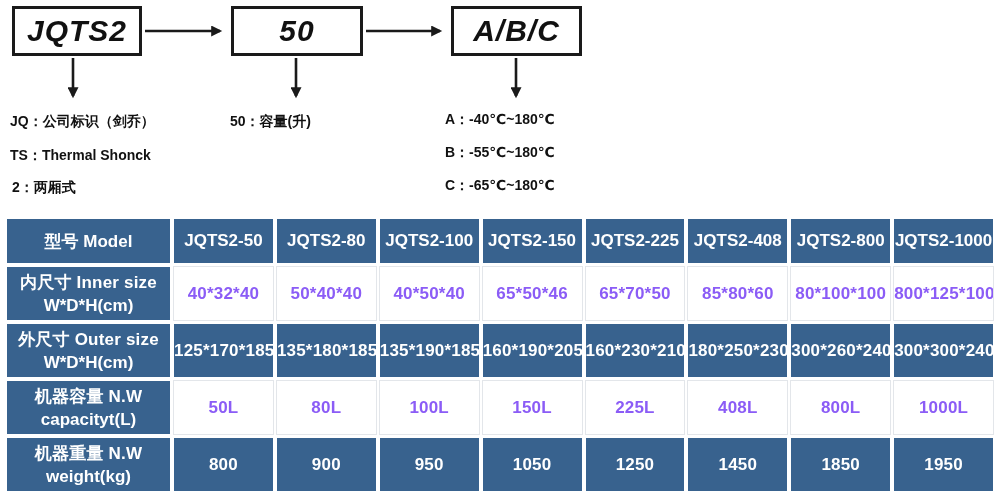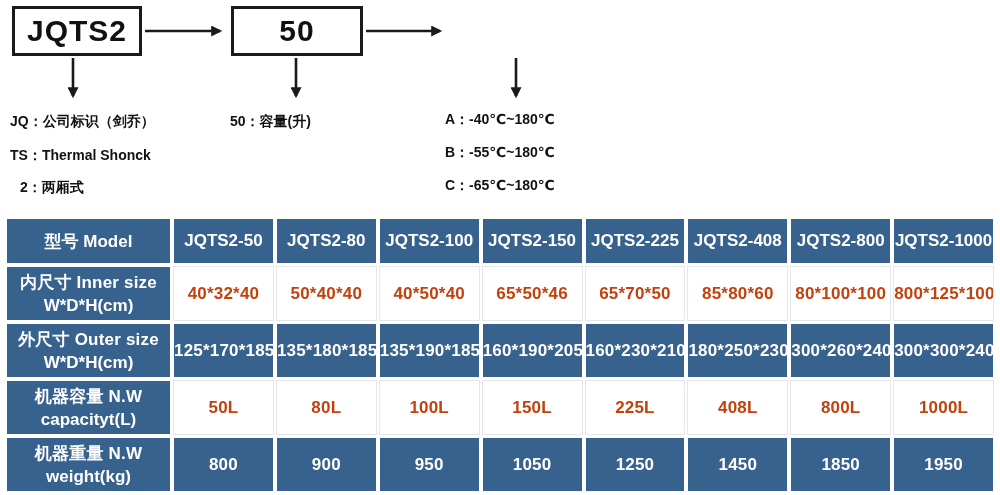--- a/index.html
+++ b/index.html
@@ -14,51 +14,52 @@
   
   .diagram { position: relative; width: 1000px; height: 215px; }
   .arrows-svg { position: absolute; left: 0; top: 0; }
   .dbox {
     position: absolute; top: 6px; height: 50px;
     border: 3px solid #1a1a1a; background: #fff;
     box-sizing: border-box;
     display: flex; align-items: center; justify-content: center;
     font-size: 30px; font-weight: bold; color: #111;
     letter-spacing: 1px;
+    font-style: italic;
   }
   .dbox-1 { left: 12px;  width: 130px; }
   .dbox-2 { left: 231px; width: 132px; text-align: center; }
   .dbox-3 { left: 451px; width: 131px; }
 
   .ann {
     position: absolute; white-space: nowrap;
     font-size: 14px; font-weight: bold; color: #111;
   }
   .ann-l0 { left: 10px;  top: 113px; }
   .ann-l1 { left: 10px;  top: 147px; }
-  .ann-l2 { left: 20px;  top: 179px; }
+  .ann-l2 { left: 12px;  top: 179px; }
   .ann-m  { left: 230px; top: 113px; }
   .ann-r0 { left: 445px; top: 111px; }
   .ann-r1 { left: 445px; top: 144px; }
   .ann-r2 { left: 445px; top: 177px; }
 
   
   .spec {
     border-collapse: separate; border-spacing: 4px;
     margin-left: 3px; margin-top: 0;
     width: 994px; table-layout: fixed;
   }
   .spec th, .spec td {
     text-align: center; vertical-align: middle;
     font-weight: bold; padding: 0; overflow: hidden;
   }
   .spec thead th { height: 44px; font-size: 17px; }
   .spec tbody td { height: 53px; font-size: 17px; letter-spacing: 0.2px; }
   .cell-blue  { background: #38628e; color: #ffffff; }
-  .cell-white { background: #ffffff; color: #c2410c; outline: 1px solid #e3e6ea; }
+  .cell-white { background: #ffffff; color: #8b5cf6; outline: 1px solid #e3e6ea; }
   td.lab { font-size: 16px; line-height: 23px; margin-left: 24px; }
   td.lab .l2 { letter-spacing: 0; }
 </style>
 </head>
 <body>
 
 <div class="page">
 
   <div class="diagram">
     <svg class="arrows-svg" width="1000" height="215" viewBox="0 0 1000 215">
@@ -74,20 +75,23 @@
         <line x1="296" y1="58" x2="296" y2="96" marker-end="url(#ah)"></line>
         <line x1="516" y1="58" x2="516" y2="96" marker-end="url(#ah)"></line>
       </g>
     </svg>
 
     <div class="dbox dbox-1">
       <span>JQTS2</span>
     </div>
     <div class="dbox dbox-2">
       <span>50</span>
+    </div>
+    <div class="dbox dbox-3">
+      <span>A/B/C</span>
     </div>
 
     <div class="ann ann-l0">JQ：公司标识（剑乔）</div>
     <div class="ann ann-l1">TS：Thermal Shonck</div>
     <div class="ann ann-l2">2：两厢式</div>
     <div class="ann ann-m">50：容量(升)</div>
     <div class="ann ann-r0">A：-40℃~180℃</div>
     <div class="ann ann-r1">B：-55℃~180℃</div>
     <div class="ann ann-r2">C：-65℃~180℃</div>
   </div>

